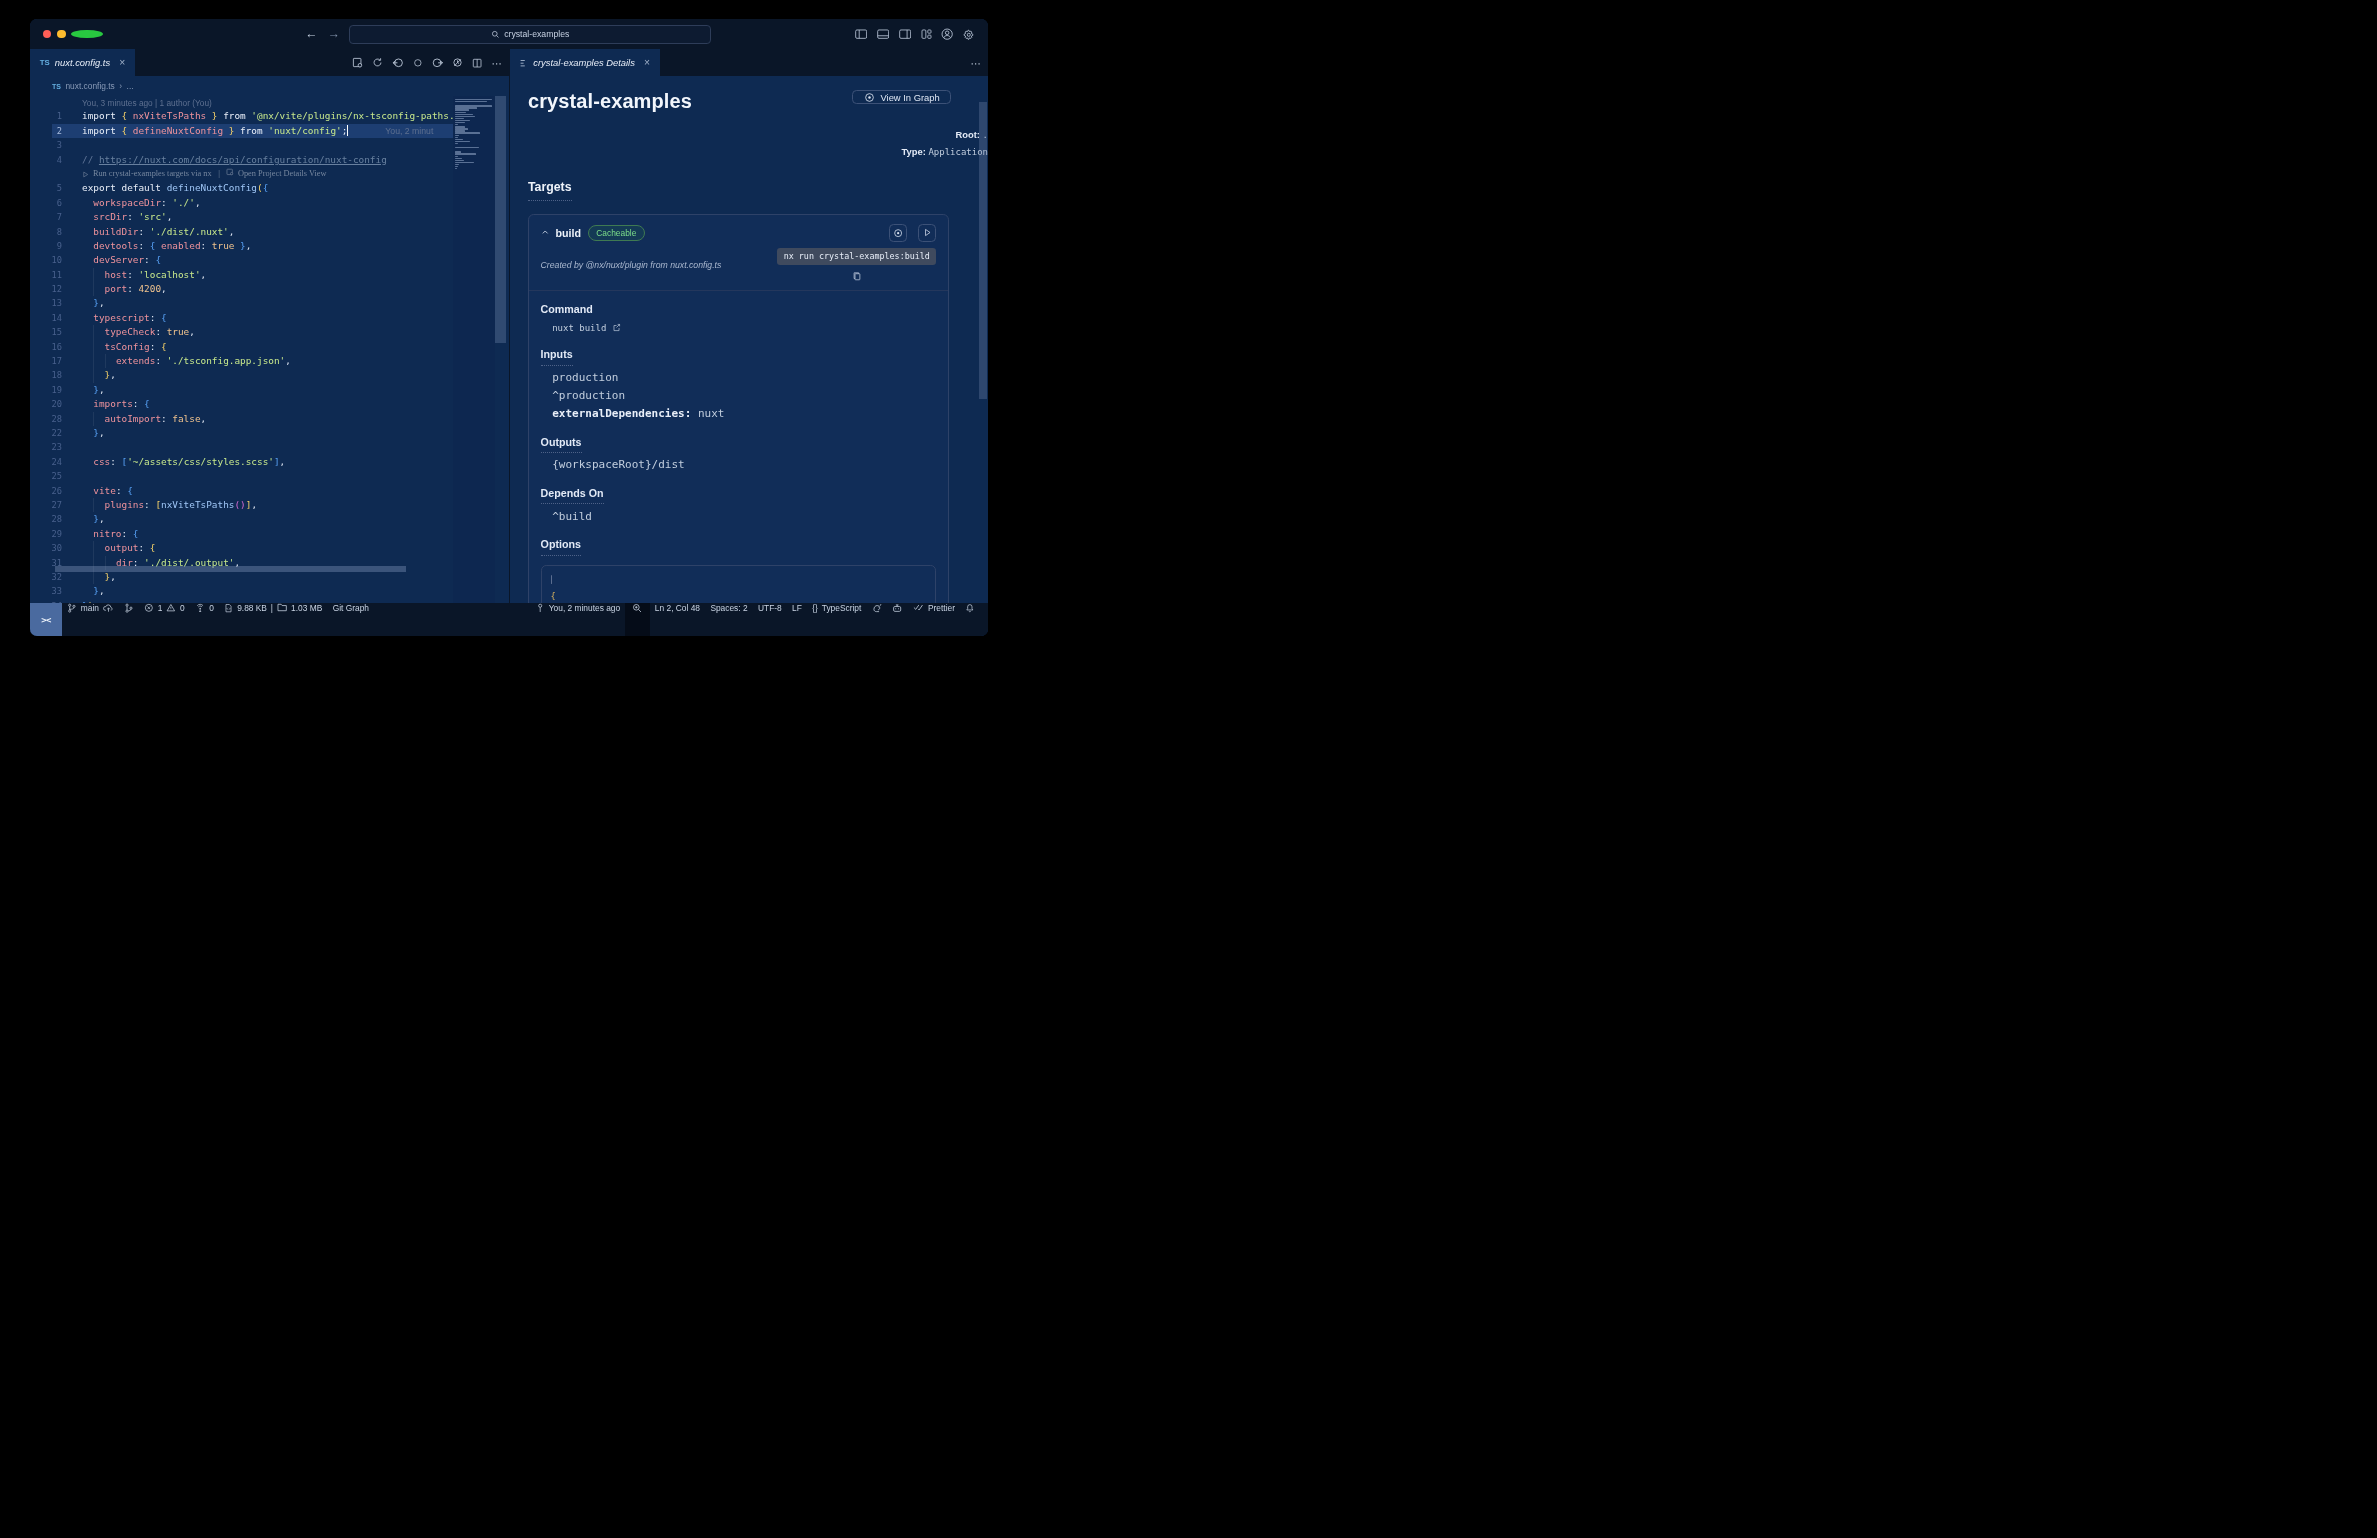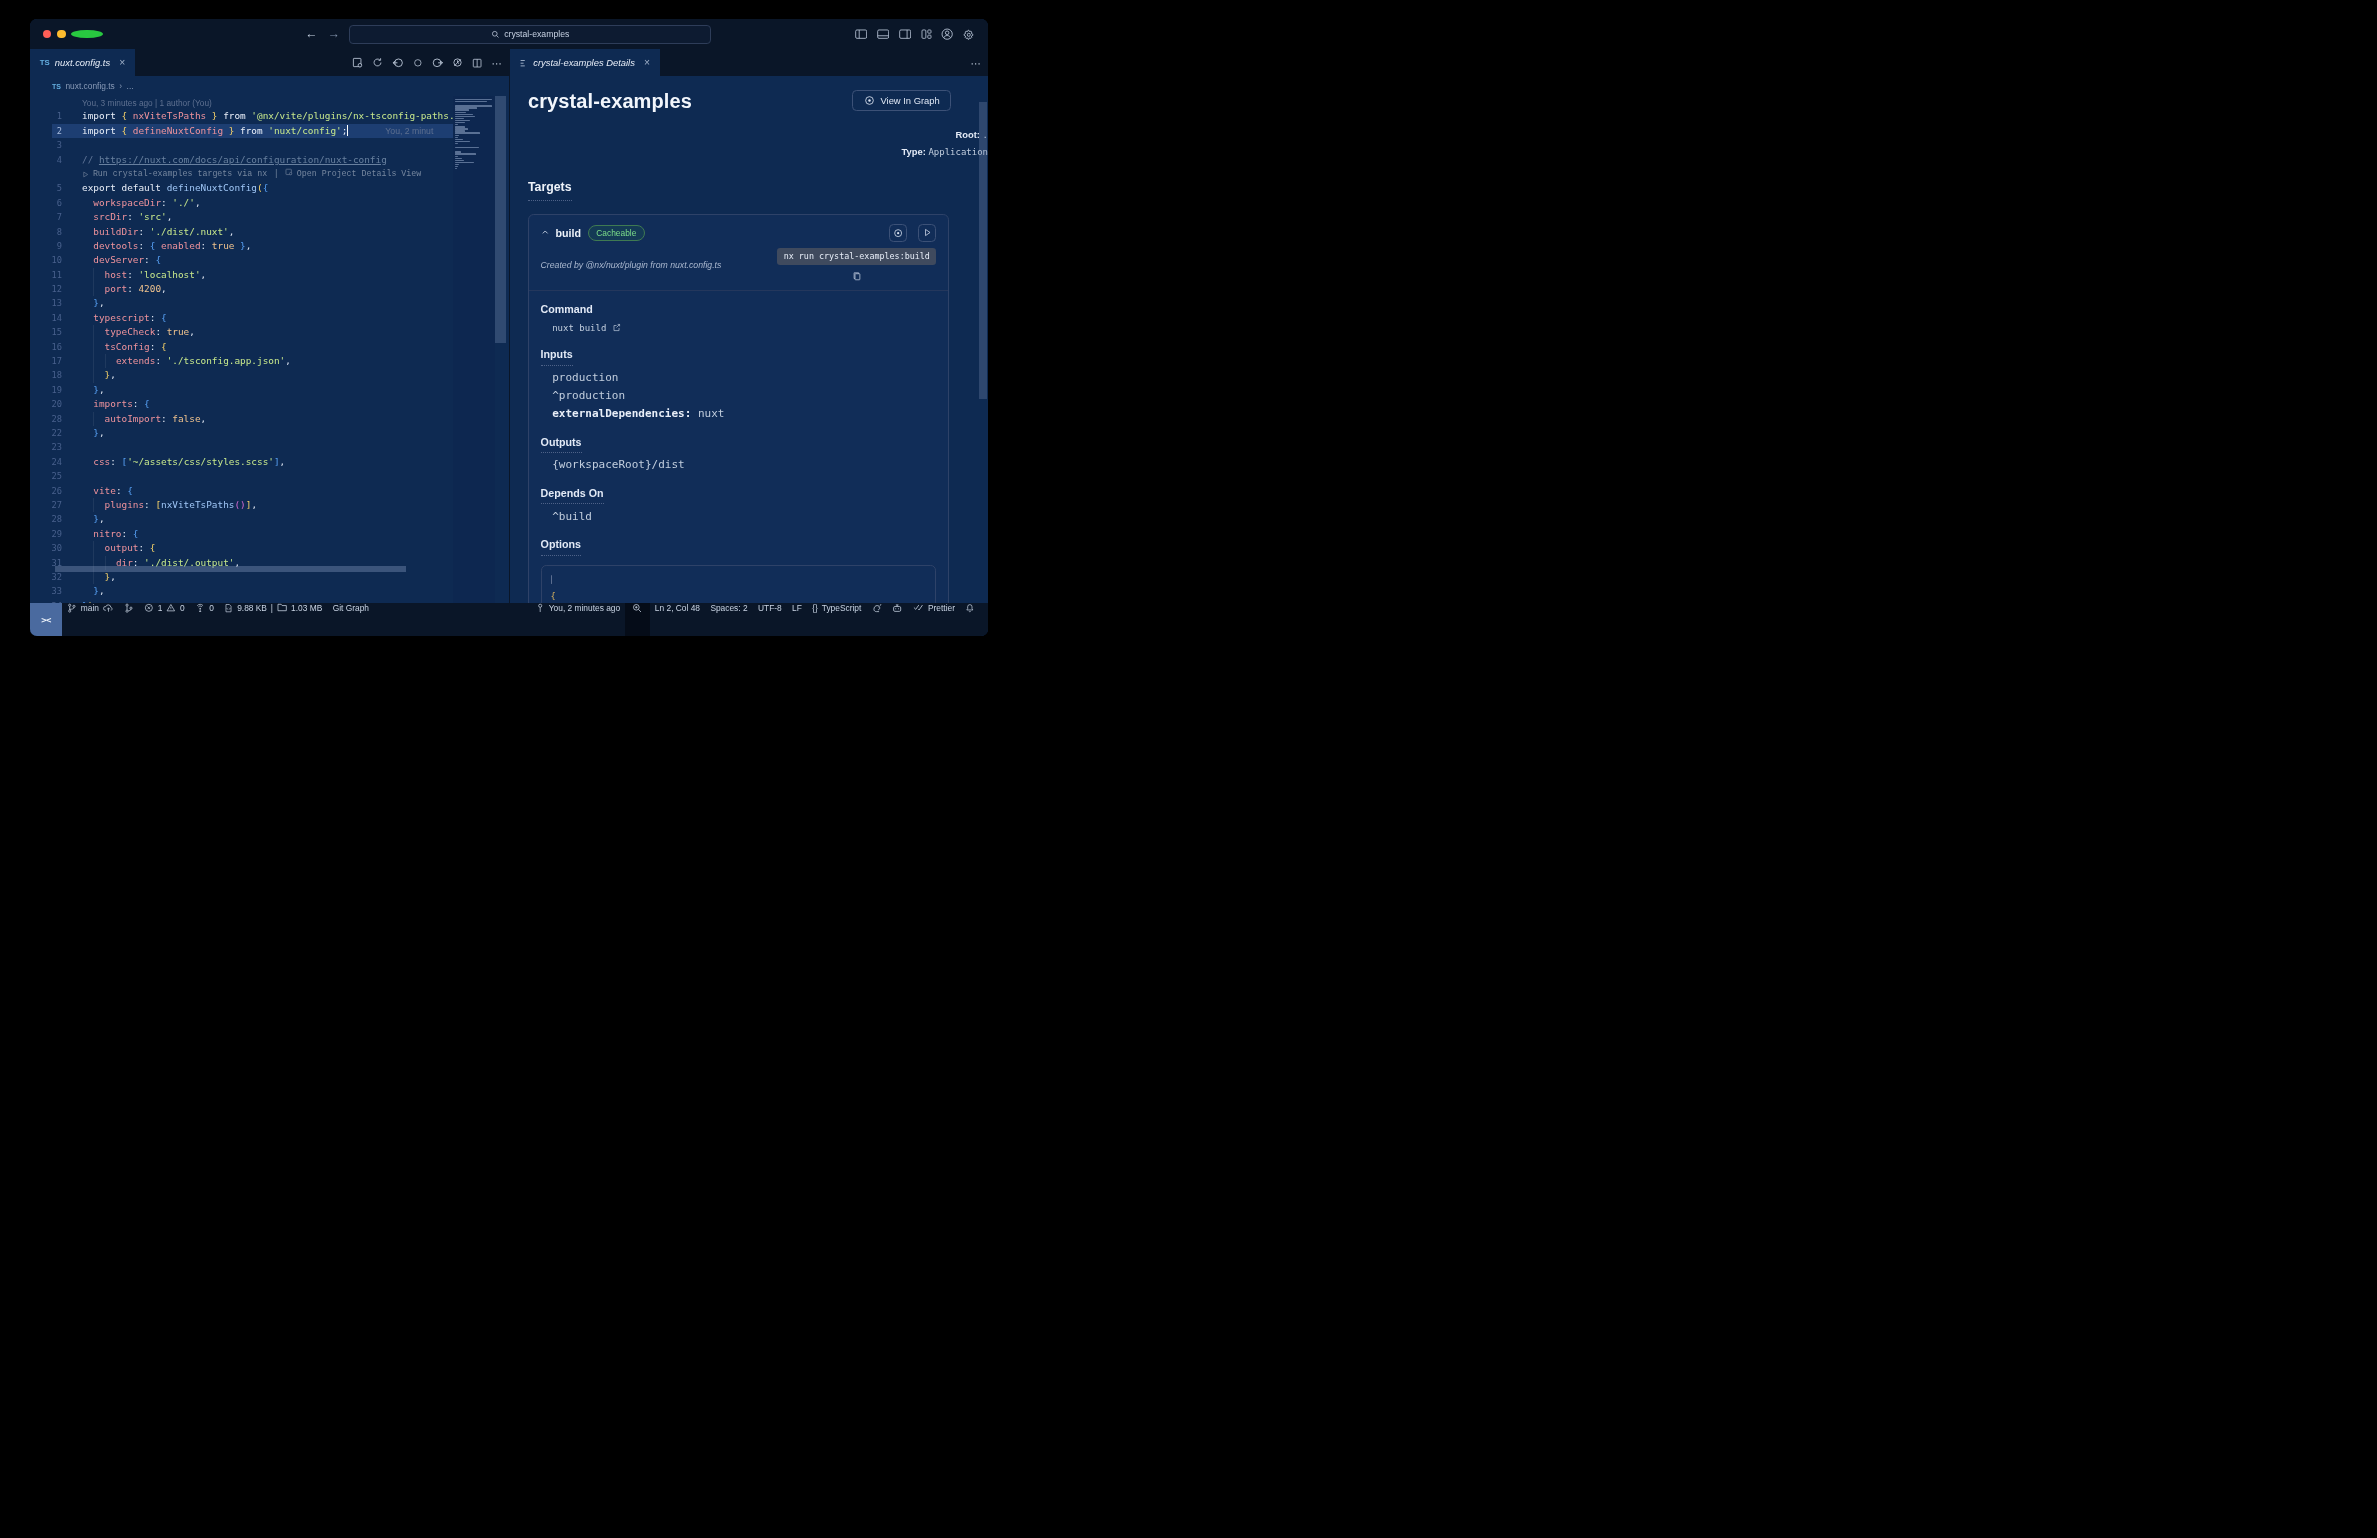--- a/index.html
+++ b/index.html
@@ -50,35 +50,35 @@
   .crow.sel { background:linear-gradient(to right, transparent 22px, #1d3e72 22px); }
   .g { flex:0 0 32px; text-align:right; color:#48608c; font-size:8.7px; }
   .crow.sel .g { color:#a9bddf; }
   .t { position:relative; padding-left:20px; white-space:pre; overflow:hidden; flex:1; }
   .guide { position:absolute; top:0; bottom:0; width:0.6px; background:rgba(255,255,255,.07); }
   .cursor { display:inline-block; width:1px; height:11px; background:#fff; vertical-align:-1.9px; }
   .ghost { font-family:"Liberation Sans",sans-serif; color:#5e7090; margin-left:37px; font-size:8.7px; }
   .tk-kw{color:#e9eff9}.tk-b1{color:#f7d36a}.tk-b2{color:#57a0f4}.tk-b3{color:#d36ad3}
   .tk-pr{color:#ef939c}.tk-st{color:#c8e98c}.tk-nu{color:#f0c38e}.tk-pu{color:#dfe6f2}
   .tk-cm{color:#5f7496}.tk-lk{color:#68809f;text-decoration:underline}.tk-fn{color:#9fc6f6}
-  .crow.lens { font-family:Liberation Mono, monospace; font-size:8.3px; color:#76879f; }
+  .crow.lens { font-family:Liberation Serif, serif; font-size:8.3px; color:#76879f; }
   .lens-in { display:flex; align-items:center; gap:3.9px; padding-left:20px; }
   .lens-sep { margin:0 2.6px; }
   .minimap { position:absolute; left:423px; top:0; bottom:0; width:42px; padding:2.6px 1.9px;
     background:#0d2750; }
   .mm-line { height:1.3px; margin-bottom:0.8px; background:rgba(165,185,215,.5); border-radius:0.6px; }
   .vthumb { position:absolute; left:465px; top:0; width:11px; height:247px; background:rgba(128,148,184,.30); }
   .hthumb { position:absolute; left:24.5px; top:470px; width:351px; height:5.2px; background:rgba(128,148,184,.40); }
 
   
   .panel-body { flex:1; min-height:0; overflow:hidden; padding:0 0 0 18px; color:#dbe4f2; }
   .title-row { margin-top:14px; display:flex; align-items:flex-start; justify-content:space-between;
     padding-right:37px; }
   .p-title { font-size:20px; font-weight:600; color:#f2f6fc; letter-spacing:0.1px; }
-  .btn-graph { display:flex; align-items:center; gap:5.8px; height:21px; padding:0 10.3px;
+  .btn-graph { display:flex; align-items:center; gap:5.8px; height:14px; padding:0 10.3px;
     border:0.6px solid #3c5177; border-radius:4.5px; color:#dfe7f4; font-size:9.4px; background:transparent; }
   .meta { margin-top:15.5px; font-size:9.4px; }
   .meta-row { margin-bottom:5.8px;text-align:right; }
   .meta-label { font-weight:700; color:#e3eaf6; }
   .mono { font-family:"DejaVu Sans Mono","Liberation Mono",monospace; }
   .meta-val { color:#c2cede; font-size:9px; }
   .h2 { margin-top:18px; font-size:12.3px; font-weight:600; color:#eef3fa; display:inline-block;
     padding-bottom:5.2px; border-bottom:1.3px dotted #4e6288; }
   .card { margin:13px 39px 0 0; border:0.6px solid #2e4268; border-radius:5.8px; background:#112d58;
     padding:9px 11.6px 0 11.6px; }

